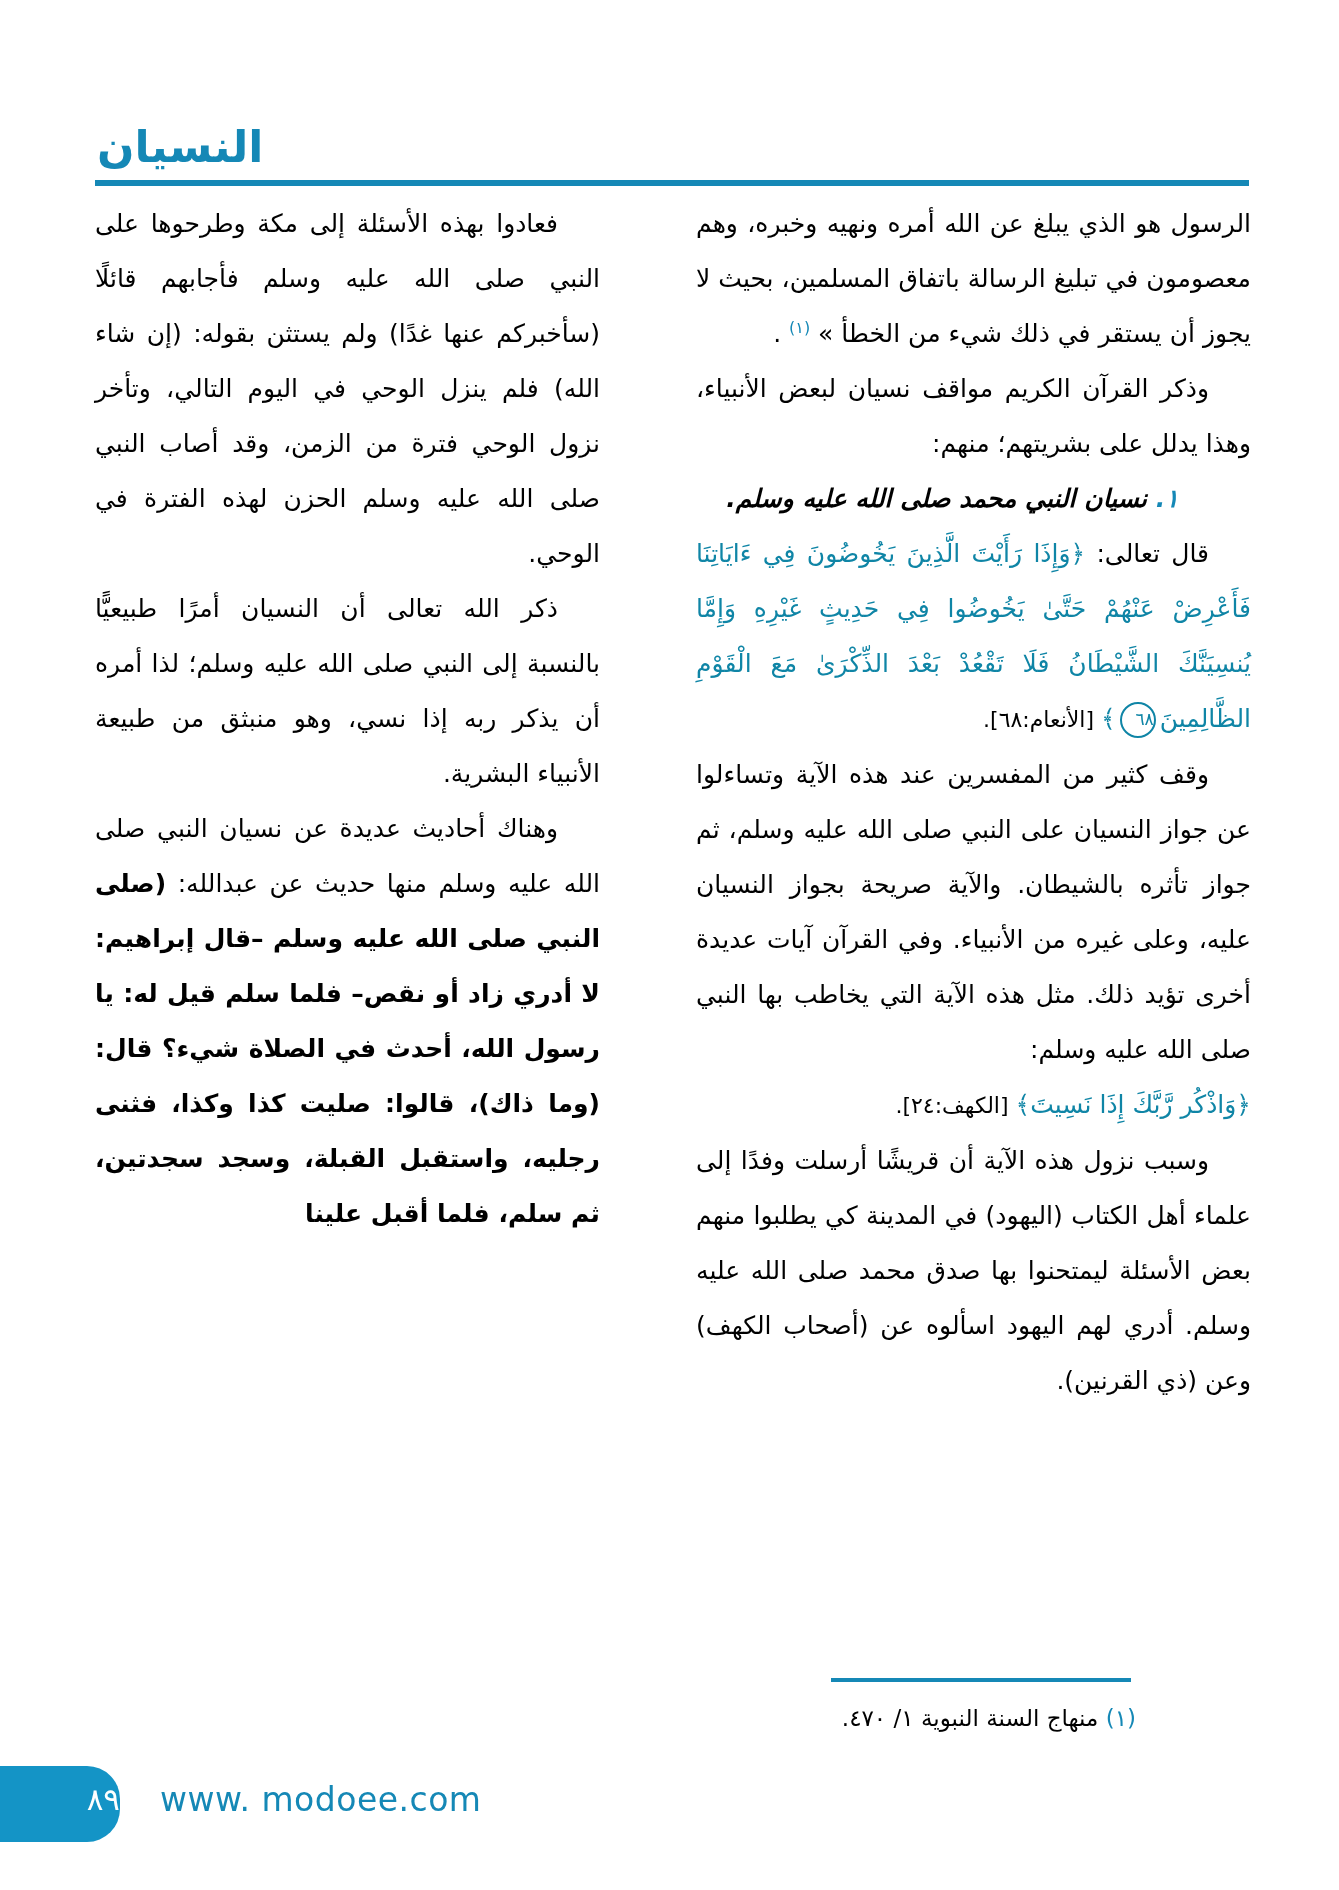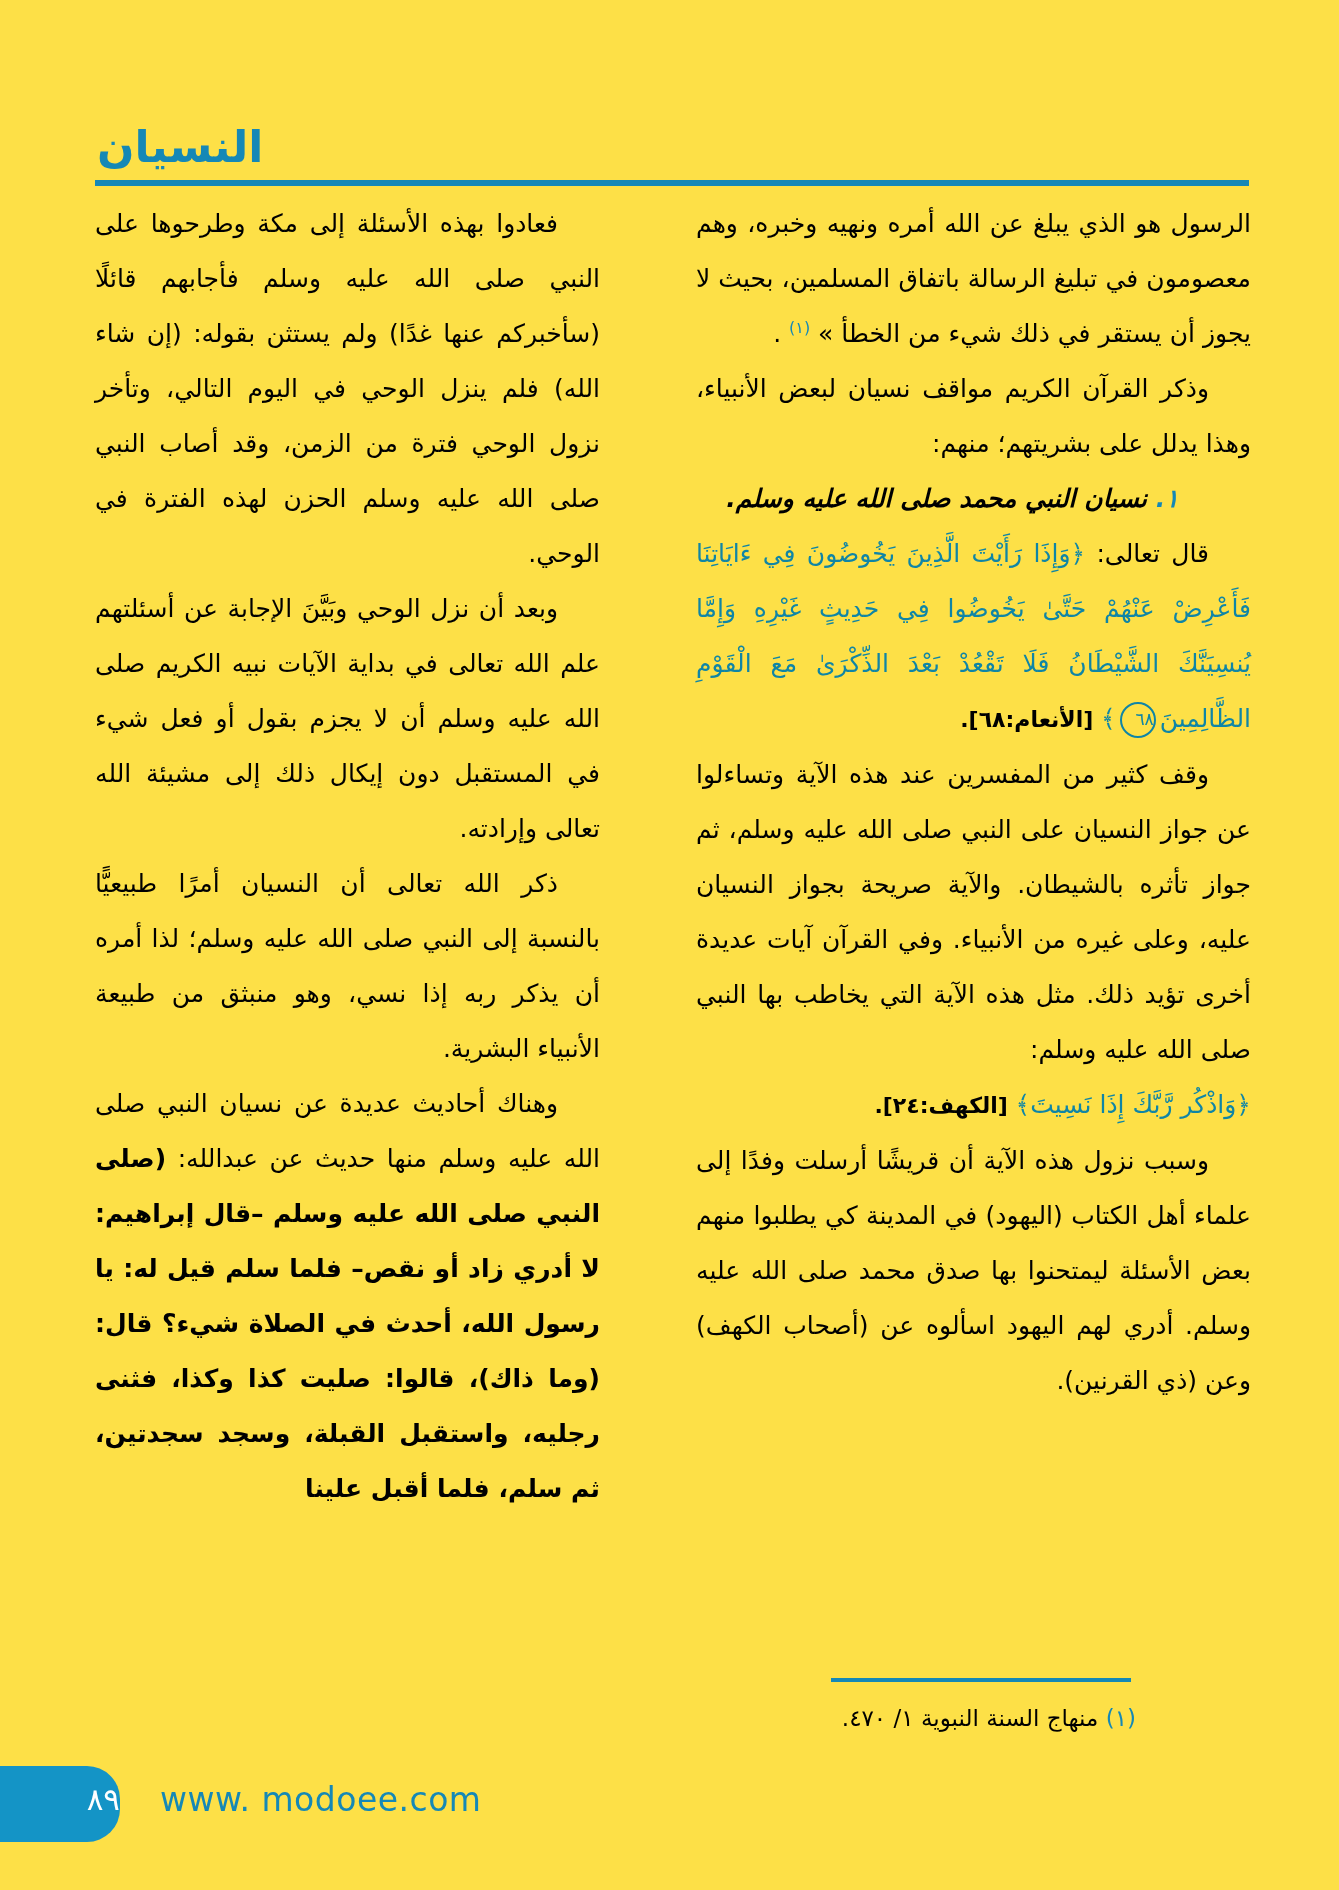--- a/index.html
+++ b/index.html
@@ -1,19 +1,19 @@
 <!DOCTYPE html>
 <html lang="ar" dir="rtl" style="--accent: #1588b6; --quran: #0f85a6; --pill: #1494c6;"><head>
 <meta charset="utf-8">
 <style>
   html,body{margin:0;padding:0;background:#e8e8e8;}
   .page{
     position:relative;
     width:1339px;height:1890px;
-    background:#fde047;
+    background:#ffffff;
     font-family:"DejaVu Sans",sans-serif;
     direction:rtl;
     overflow:hidden;
     margin:0 auto;
     color:#000;
   }
   
   .header{
     position:absolute;top:0;left:95px;right:90px;height:180px;
     border-bottom:6px solid var(--accent,#1588b6);
@@ -32,21 +32,21 @@
   .col{font-size:25px;line-height:55px;text-align:justify;}
   .col-right{width:555px;display:flex;flex-direction:column;height:1558px;}
   .col-left{flex:1;}
   .para{margin:0;}
   .para.indent{text-indent:42px;}
   .para.center-last{text-align-last:center;font-style:italic;}
   .seg-text{color:#000;}
   .seg-bold{color:#000;font-weight:bold;}
   .seg-bluebold{color:var(--accent,#1588b6);font-weight:bold;}
   .seg-quran{color:var(--quran,#0f85a6);}
-  .seg-ref{color:#000;font-size:22px;font-weight:bold;}
+  .seg-ref{color:#000;font-size:22px;}
   sup.fn-ref{color:var(--accent,#1588b6);font-size:16px;line-height:0;}
   .ayah-badge{
     display:inline-block;box-sizing:border-box;
     width:36px;height:36px;line-height:30px;
     border:2px solid var(--quran,#0f85a6);border-radius:50%;
     color:var(--quran,#0f85a6);font-size:17px;
     vertical-align:middle;margin:0 4px;text-indent:0;
   }
   
   .footnote{margin-top:auto;}
@@ -100,21 +100,20 @@
         <div class="footnote-rule"></div>
         <p class="footnote-line">
           <span class="footnote-marker">(١)</span><span> منهاج السنة النبوية ١/ ٤٧٠.</span>
         </p>
       </div>
     </div>
 
     <div class="col col-left">
       <div id="col-left-body">
           <p class="para indent"><span class="seg-text">فعادوا بهذه الأسئلة إلى مكة وطرحوها على النبي صلى الله عليه وسلم فأجابهم قائلًا (سأخبركم عنها غدًا) ولم يستثن بقوله: (إن شاء الله) فلم ينزل الوحي في اليوم التالي، وتأخر نزول الوحي فترة من الزمن، وقد أصاب النبي صلى الله عليه وسلم الحزن لهذه الفترة في الوحي.</span></p>
-          <p class="para indent"><span class="seg-text">وبعد أن نزل الوحي وبَيَّنَ الإجابة عن أسئلتهم علم الله تعالى في بداية الآيات نبيه الكريم صلى الله عليه وسلم أن لا يجزم بقول أو فعل شيء في المستقبل دون إيكال ذلك إلى مشيئة الله تعالى وإرادته.</span></p>
           <p class="para indent"><span class="seg-text">ذكر الله تعالى أن النسيان أمرًا طبيعيًّا بالنسبة إلى النبي صلى الله عليه وسلم؛ لذا أمره أن يذكر ربه إذا نسي، وهو منبثق من طبيعة الأنبياء البشرية.</span></p>
           <p class="para indent"><span class="seg-text">وهناك أحاديث عديدة عن نسيان النبي صلى الله عليه وسلم منها حديث عن عبدالله: </span><span class="seg-bold">(صلى النبي صلى الله عليه وسلم –قال إبراهيم: لا أدري زاد أو نقص– فلما سلم قيل له: يا رسول الله، أحدث في الصلاة شيء؟ قال: (وما ذاك)، قالوا: صليت كذا وكذا، فثنى رجليه، واستقبل القبلة، وسجد سجدتين، ثم سلم، فلما أقبل علينا</span></p>
         </div>
     </div>
 
   </div>
 
   <div class="page-number-pill">
     <span>٨٩</span>
   </div>

